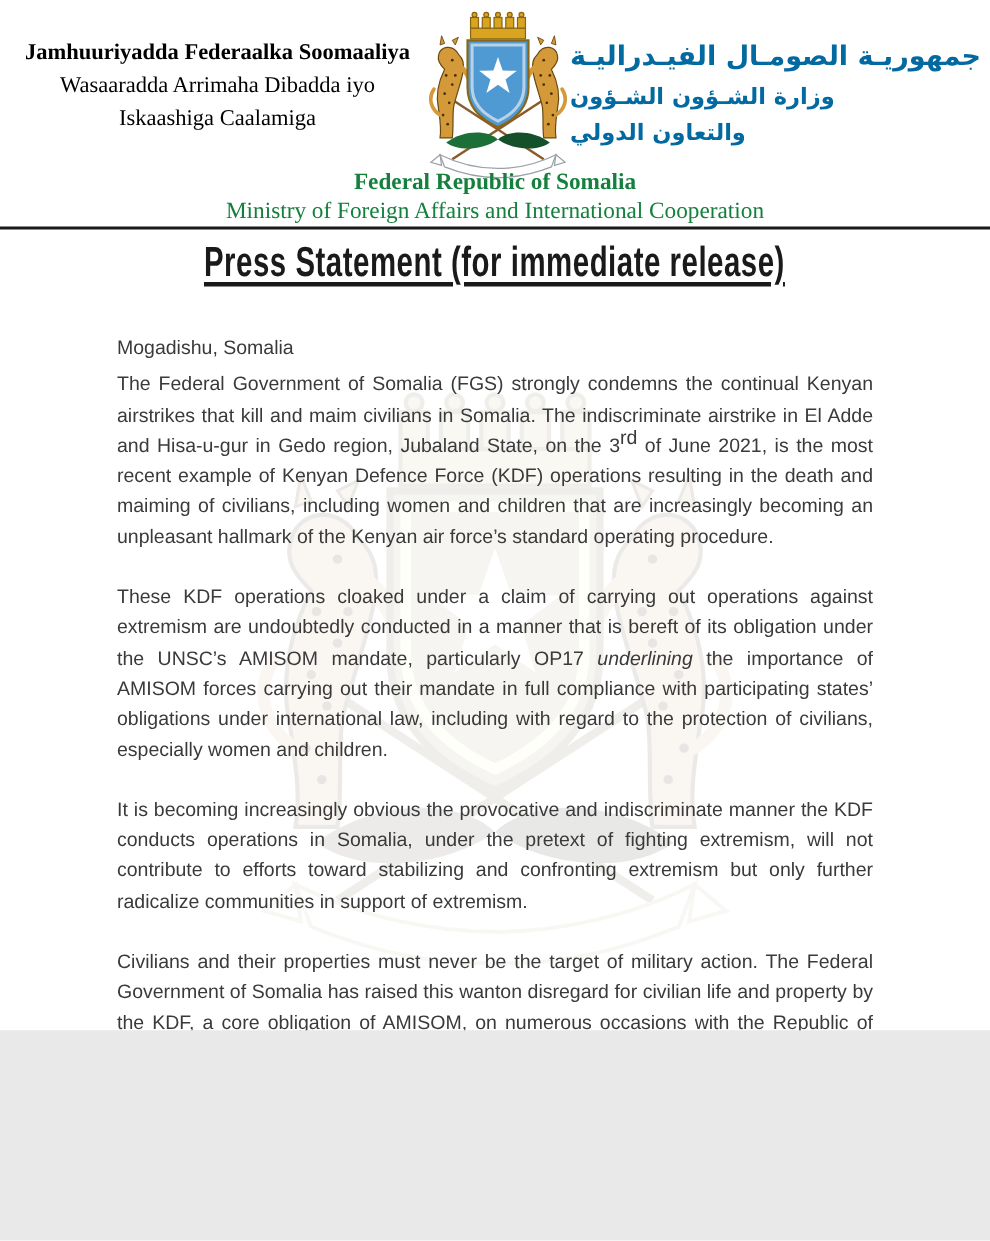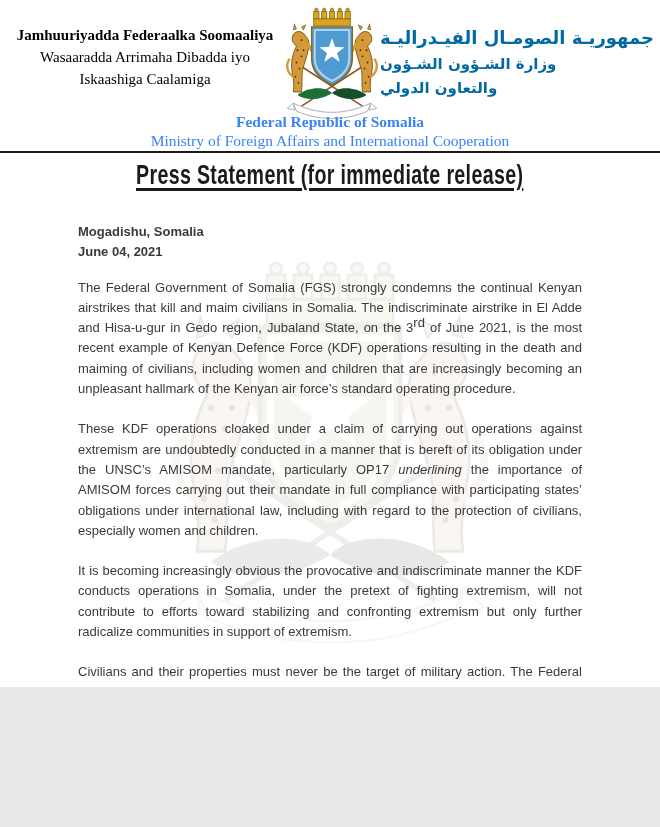--- a/index.html
+++ b/index.html
@@ -33,21 +33,21 @@
   .hdr-left .l1{font-weight:700;}
   .hdr-right{
     position:absolute;top:24px;left:380px;right:4px;text-align:left;direction:rtl;
     font-family:"DejaVu Sans",sans-serif;color:#0369a1;
   }
   .hdr-right .a1{font-size:18px;line-height:28px;font-weight:700;}
   .hdr-right .a2,.hdr-right .a3{font-size:15px;line-height:24px;font-weight:700;}
   .emblem{position:absolute;top:4px;left:271px;width:122px;height:120px;}
   .hdr-center{
     position:absolute;top:112px;left:0;right:0;text-align:center;
-    font-family:"Liberation Serif",serif;color:#3b82f6;line-height:19px;font-size:15.5px;
+    font-family:"Liberation Serif",serif;color:#15803d;line-height:19px;font-size:15.5px;
   }
   .hdr-center .c1{font-weight:700;}
   .hdr-rule{position:absolute;top:151px;left:0;right:0;height:2px;background:var(--rule-black);}
   
   .title-wrap{position:absolute;top:159px;left:0;right:0;text-align:center;color:var(--ink);}
   .title-wrap .title{
     display:inline-block;transform:scaleX(0.70);transform-origin:50% 50%;
     font-weight:700;font-size:28px;letter-spacing:0.5px;white-space:nowrap;
     text-decoration:underline;text-decoration-thickness:3px;text-underline-offset:4px;
   }
@@ -55,21 +55,21 @@
   .watermark{
     position:absolute;top:250px;left:calc(50% - 210px);width:420px;height:410px;
     opacity:0.12;filter:sepia(0.9) saturate(0.7) brightness(1.05);
     z-index:0;pointer-events:none;
   }
   
   .body{
     position:absolute;top:222px;left:78px;width:504px;z-index:1;
     font-size:13px;line-height:20.3px;color:var(--body-ink);
   }
-  .dateline{font-weight:700;margin-bottom:15px;}
+  .dateline{font-weight:400;margin-bottom:4px;}
   .para{margin:0 0 20px;text-align:justify;}
   .para sup{font-size:13px;line-height:0;vertical-align:super;}
   .para em{}
   
   .footer-rule{
     position:absolute;top:763px;left:75px;width:507px;height:5px;
     background:linear-gradient(to bottom,var(--footer-brown) 62%,var(--footer-tan) 62%);
   }
   .page-label{
     position:absolute;top:776px;left:78px;width:504px;text-align:right;
@@ -174,21 +174,20 @@
     <span class="title">Press Statement (for immediate release)</span>
   </div>
 
   <svg class="watermark" viewBox="0 0 120 115" aria-hidden="true">
     <use href="#coat-group"></use>
   </svg>
 
   <div class="body">
     <div class="dateline">
       <div>Mogadishu, Somalia</div>
-      <div>June 04, 2021</div>
     </div>
     <div>
         <p class="para"><span>The Federal Government of Somalia (FGS) strongly condemns the continual Kenyan airstrikes that kill and maim civilians in Somalia.  The indiscriminate airstrike in El Adde and Hisa-u-gur in Gedo region, Jubaland State, on the 3</span><sup>rd</sup><span> of June 2021, is the most recent example of Kenyan Defence Force (KDF) operations resulting in the death and maiming of civilians, including women and children that are increasingly becoming an unpleasant hallmark of the Kenyan air force’s standard operating procedure.</span></p>
         <p class="para"><span>These KDF operations cloaked under a claim of carrying out operations against extremism are undoubtedly conducted in a manner that is bereft of its obligation under the UNSC’s AMISOM mandate, particularly OP17 </span><em>underlining</em><span> the importance of AMISOM forces carrying out their mandate in full compliance with participating states’ obligations under international law, including with regard to the protection of civilians, especially women and children.</span></p>
         <p class="para"><span>It is becoming increasingly obvious the provocative and indiscriminate manner the KDF conducts operations in Somalia, under the pretext of fighting extremism, will not contribute to efforts toward stabilizing and confronting extremism but only further radicalize communities in support of extremism.</span></p>
         <p class="para"><span>Civilians and their properties must never be the target of military action. The Federal Government of Somalia has raised this wanton disregard for civilian life and property by the KDF, a core obligation of AMISOM, on numerous occasions with the Republic of Kenya and the African Union.</span></p>
       </div>
   </div>
 
   <div class="footer-rule"></div>

